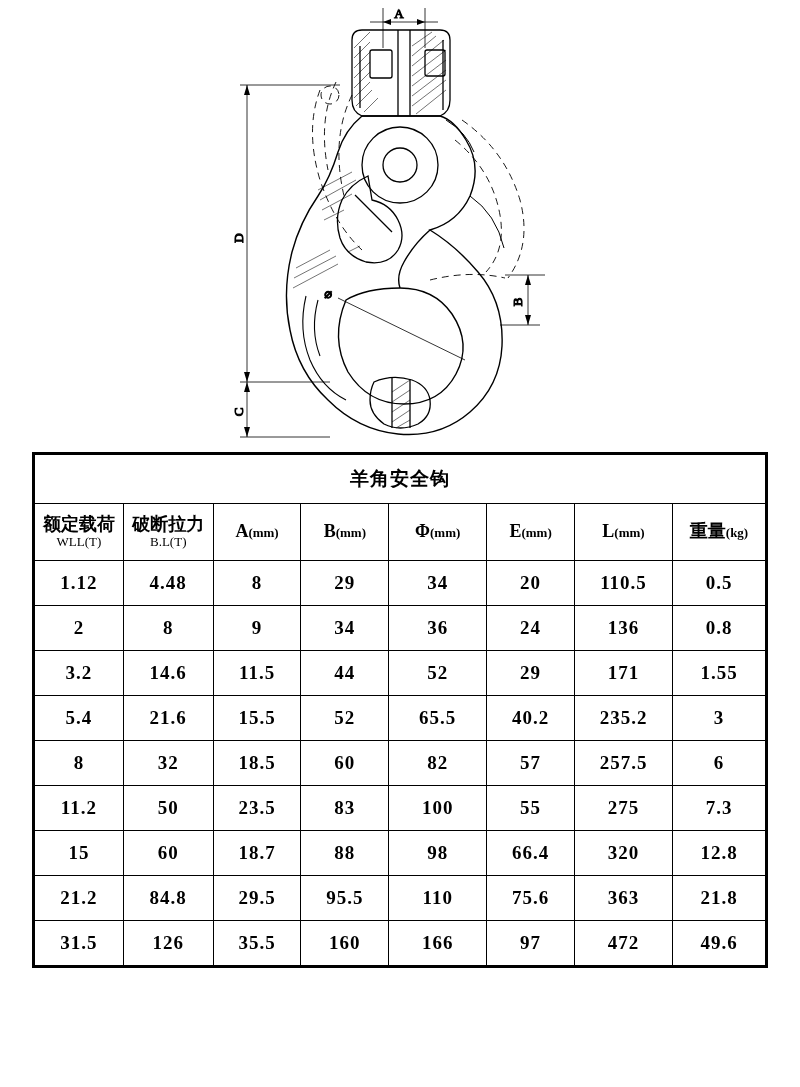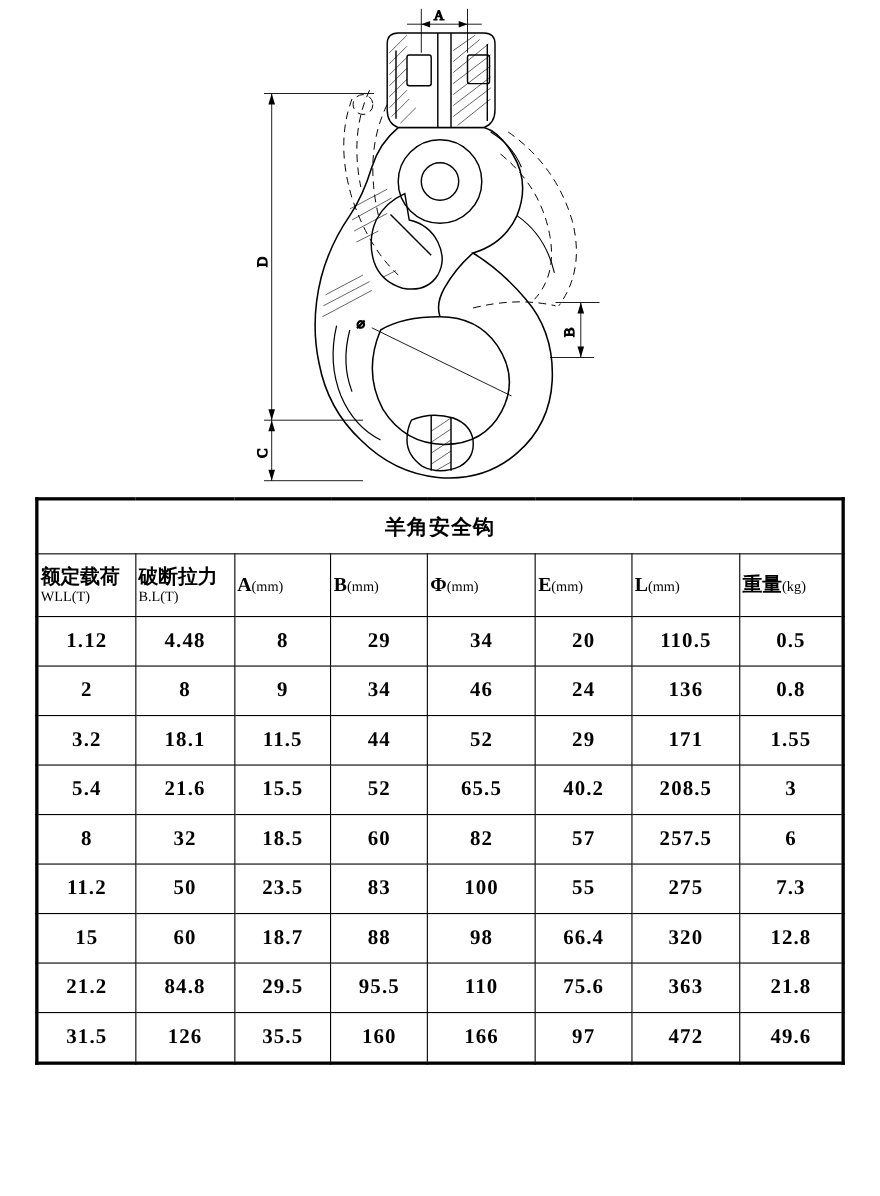--- a/index.html
+++ b/index.html
@@ -58,33 +58,33 @@
     text-align: center;
     font-size: 24px;
     font-weight: bold;
     padding: 14px 0 14px 0;
     letter-spacing: 2px;
     border-bottom: 1px solid #000;
   }
   table.spec th {
     font-weight: bold;
     font-size: 18px;
-    text-align: left;
+    text-align: center;
     padding: 10px 2px;
     vertical-align: middle;
     line-height: 1.15;
   }
   table.spec th .sub {
     display: block;
     font-size: 13px;
     font-weight: normal;
   }
   table.spec th .unit {
     font-size: 13px;
-    font-weight: normal;
+    font-weight: bold;
   }
   table.spec td {
     font-size: 19px;
     text-align: center;
     padding: 11px 2px;
     font-weight: bold;
     letter-spacing: 1px;
   }
   .col-wll { width: 88px; }
   .col-bl  { width: 88px; }
@@ -318,43 +318,43 @@
           <td>34</td>
           <td>20</td>
           <td>110.5</td>
           <td>0.5</td>
         </tr>
         <tr>
           <td>2</td>
           <td>8</td>
           <td>9</td>
           <td>34</td>
-          <td>46</td>
+          <td>36</td>
           <td>24</td>
           <td>136</td>
           <td>0.8</td>
         </tr>
         <tr>
           <td>3.2</td>
-          <td>18.1</td>
+          <td>14.6</td>
           <td>11.5</td>
           <td>44</td>
           <td>52</td>
           <td>29</td>
           <td>171</td>
           <td>1.55</td>
         </tr>
         <tr>
           <td>5.4</td>
           <td>21.6</td>
           <td>15.5</td>
           <td>52</td>
           <td>65.5</td>
           <td>40.2</td>
-          <td>208.5</td>
+          <td>235.2</td>
           <td>3</td>
         </tr>
         <tr>
           <td>8</td>
           <td>32</td>
           <td>18.5</td>
           <td>60</td>
           <td>82</td>
           <td>57</td>
           <td>257.5</td>

